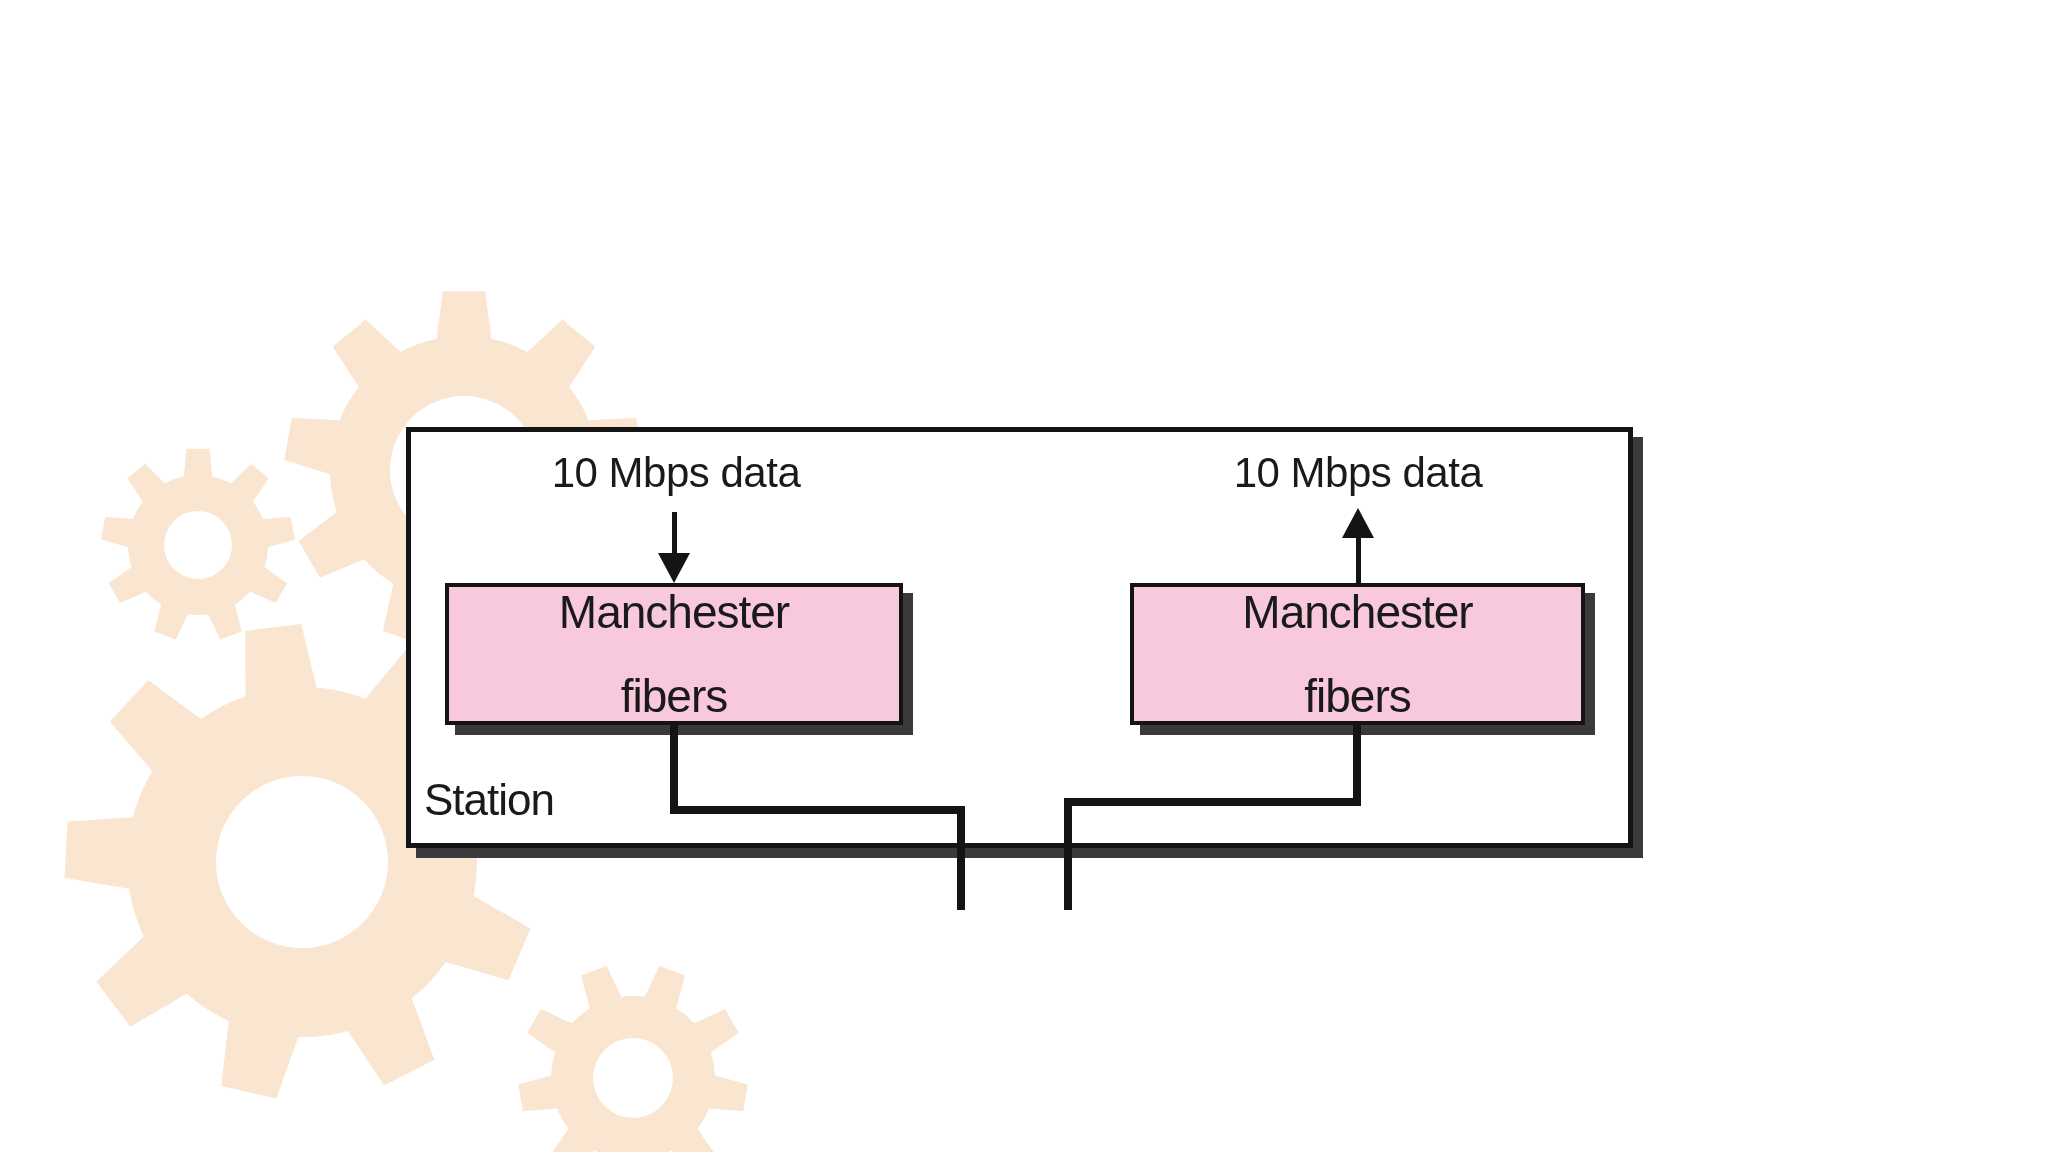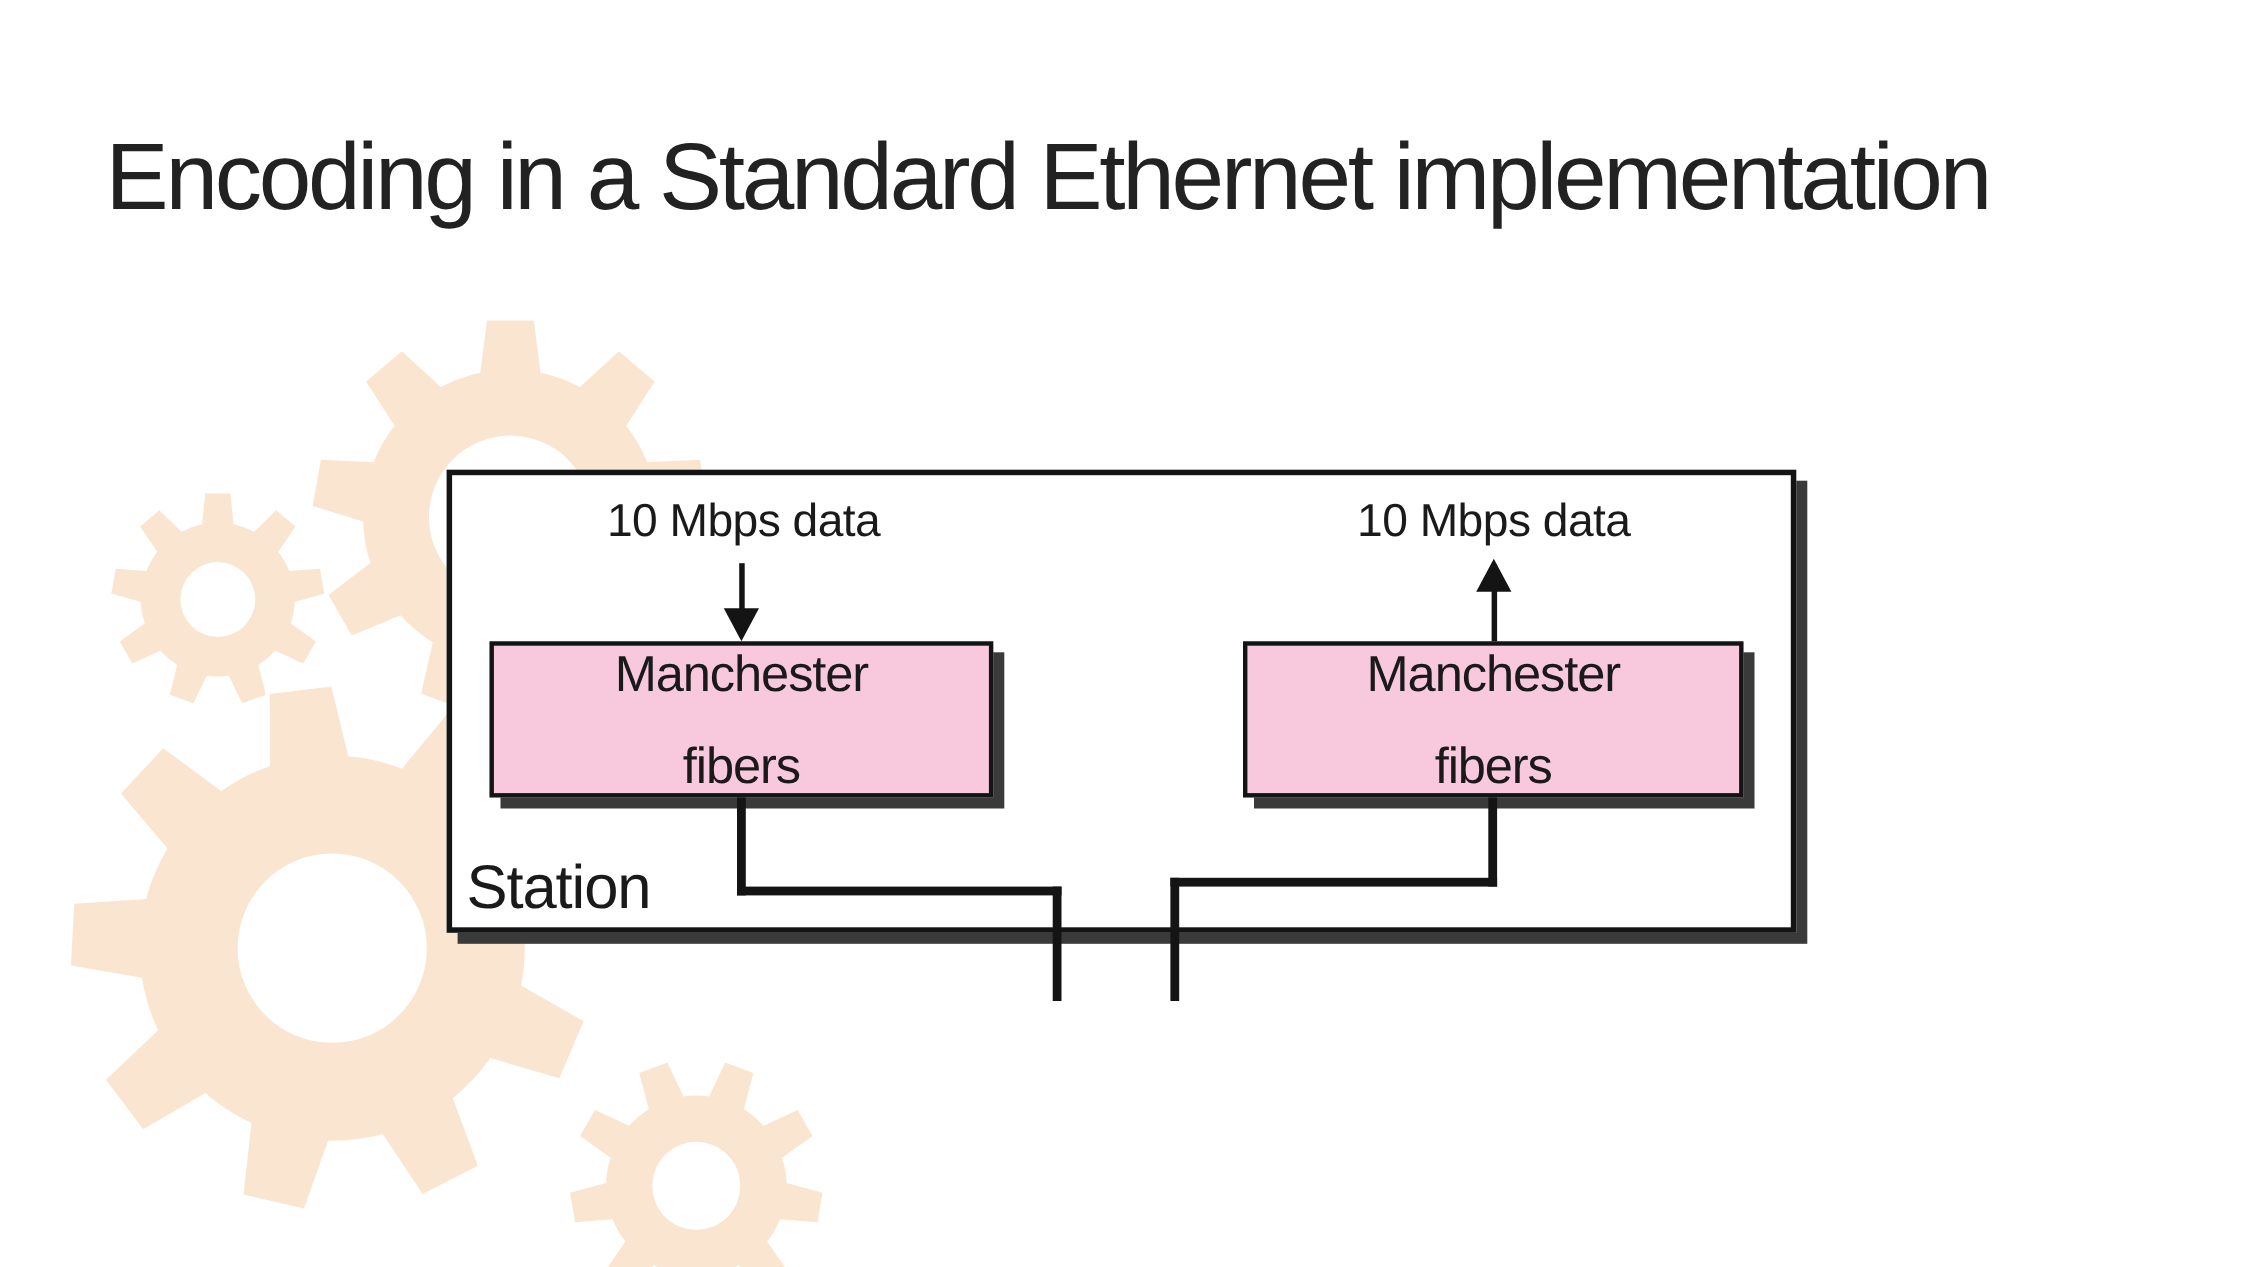--- a/index.html
+++ b/index.html
@@ -27,21 +27,21 @@
     color:#222222;white-space:nowrap;
   }
   .station{
     position:absolute;left:406px;top:427px;width:1227px;height:421px;
     box-sizing:border-box;border:5px solid var(--line);
     background:#ffffff;
     box-shadow:10px 10px 0 var(--shadow);
   }
   .station-label{
     position:absolute;left:424px;top:778px;
-    font-size:56px;letter-spacing:-1px;line-height:1;text-align:center;
+    font-size:44px;letter-spacing:-1px;line-height:1;text-align:center;
   }
   .pbox{
     position:absolute;width:458px;height:142px;top:583px;
     box-sizing:border-box;border:4px solid var(--line);
     background:var(--box-fill);
     box-shadow:10px 10px 0 var(--shadow);
     display:flex;flex-direction:column;align-items:center;justify-content:space-between;
     font-size:46px;letter-spacing:-1px;line-height:50px;text-align:center;
   }
   .encoder{left:445px;}
@@ -82,21 +82,20 @@
 
 <div class="slide">
 
   <svg class="gears" aria-hidden="true">
     <path data-gear="464,470,180,134,74,9,-90" d="M436.6 338.8 L442.7 291.3 L485.3 291.3 L491.4 338.8 A134 134 0 0 1 527.3 351.9 L562.6 319.4 L595.2 346.8 L569.3 387.1 A134 134 0 0 1 588.4 420.2 L636.3 418.0 L643.7 460.0 L597.9 474.2 A134 134 0 0 1 591.3 511.9 L629.4 540.9 L608.1 577.8 L563.9 559.3 A134 134 0 0 1 534.6 583.9 L545.2 630.7 L505.1 645.2 L483.1 602.6 A134 134 0 0 1 444.9 602.6 L422.9 645.2 L382.8 630.7 L393.4 583.9 A134 134 0 0 1 364.1 559.3 L319.9 577.8 L298.6 540.9 L336.7 511.9 A134 134 0 0 1 330.1 474.2 L284.3 460.0 L291.7 418.0 L339.6 420.2 A134 134 0 0 1 358.7 387.1 L332.8 346.8 L365.4 319.4 L400.7 351.9 A134 134 0 0 1 436.6 338.8 Z M538.0 470 A74 74 0 1 0 390.0 470 A74 74 0 1 0 538.0 470 Z"></path>
     <path data-gear="198,545,97,70,34,9,-90" d="M183.7 476.5 L186.5 448.7 L209.5 448.7 L212.3 476.5 A70 70 0 0 1 231.1 483.3 L251.1 463.8 L268.7 478.6 L253.0 501.7 A70 70 0 0 1 263.0 519.0 L290.9 517.0 L294.8 539.6 L268.0 547.2 A70 70 0 0 1 264.5 566.9 L287.2 583.2 L275.7 603.1 L250.2 591.7 A70 70 0 0 1 234.9 604.5 L241.7 631.6 L220.2 639.4 L208.0 614.3 A70 70 0 0 1 188.0 614.3 L175.8 639.4 L154.3 631.6 L161.1 604.5 A70 70 0 0 1 145.8 591.7 L120.3 603.1 L108.8 583.2 L131.5 566.9 A70 70 0 0 1 128.0 547.2 L101.2 539.6 L105.1 517.0 L133.0 519.0 A70 70 0 0 1 143.0 501.7 L127.3 478.6 L144.9 463.8 L164.9 483.3 A70 70 0 0 1 183.7 476.5 Z M232.0 545 A34 34 0 1 0 164.0 545 A34 34 0 1 0 232.0 545 Z"></path>
     <path data-gear="302,862,238,175,86,9,-97" d="M245.6 696.3 L245.2 630.9 L301.2 624.0 L316.6 687.6 A175 175 0 0 1 365.3 698.8 L407.1 648.5 L454.3 679.1 L425.3 737.8 A175 175 0 0 1 455.4 777.7 L519.8 766.0 L536.2 819.9 L476.3 846.1 A175 175 0 0 1 473.7 896.0 L530.5 928.4 L508.5 980.3 L445.7 961.9 A175 175 0 0 1 411.7 998.4 L434.4 1059.8 L384.2 1085.4 L347.9 1030.9 A175 175 0 0 1 298.3 1037.0 L276.3 1098.6 L221.4 1085.9 L228.6 1020.9 A175 175 0 0 1 186.7 993.7 L130.2 1026.7 L96.3 981.7 L143.7 936.5 A175 175 0 0 1 129.1 888.8 L64.5 877.8 L67.5 821.5 L132.8 817.3 A175 175 0 0 1 152.3 771.3 L109.9 721.4 L148.4 680.2 L201.1 719.0 A175 175 0 0 1 245.6 696.3 Z M388.0 862 A86 86 0 1 0 216.0 862 A86 86 0 1 0 388.0 862 Z"></path>
     <path data-gear="633,1078,115,82,40,9,-70" d="M644.7 996.8 L659.3 966.0 L684.9 975.4 L676.2 1008.3 A82 82 0 0 1 694.1 1023.3 L725.1 1009.1 L738.7 1032.7 L710.9 1052.4 A82 82 0 0 1 715.0 1075.4 L747.8 1084.4 L743.1 1111.2 L709.1 1108.5 A82 82 0 0 1 697.4 1128.7 L716.8 1156.7 L696.0 1174.2 L671.7 1150.3 A82 82 0 0 1 649.8 1158.3 L646.6 1192.2 L619.4 1192.2 L616.2 1158.3 A82 82 0 0 1 594.3 1150.3 L570.0 1174.2 L549.2 1156.7 L568.6 1128.7 A82 82 0 0 1 556.9 1108.5 L522.9 1111.2 L518.2 1084.4 L551.0 1075.4 A82 82 0 0 1 555.1 1052.4 L527.3 1032.7 L540.9 1009.1 L571.9 1023.3 A82 82 0 0 1 589.8 1008.3 L581.1 975.4 L606.7 966.0 L621.3 996.8 A82 82 0 0 1 644.7 996.8 Z M673.0 1078 A40 40 0 1 0 593.0 1078 A40 40 0 1 0 673.0 1078 Z"></path>
   </svg>
 
-  <h1 class="title">Encoding in a Standard Ethernet implementation</h1>
 
   <div class="station"></div>
   <span class="station-label">Station</span>
 
   <div class="datalabel left">10 Mbps data</div>
   <div class="datalabel right">10 Mbps data</div>
 
   <div class="arrow-shaft down-shaft"></div>
   <div class="down-head"></div>
   <div class="arrow-shaft up-shaft"></div>

